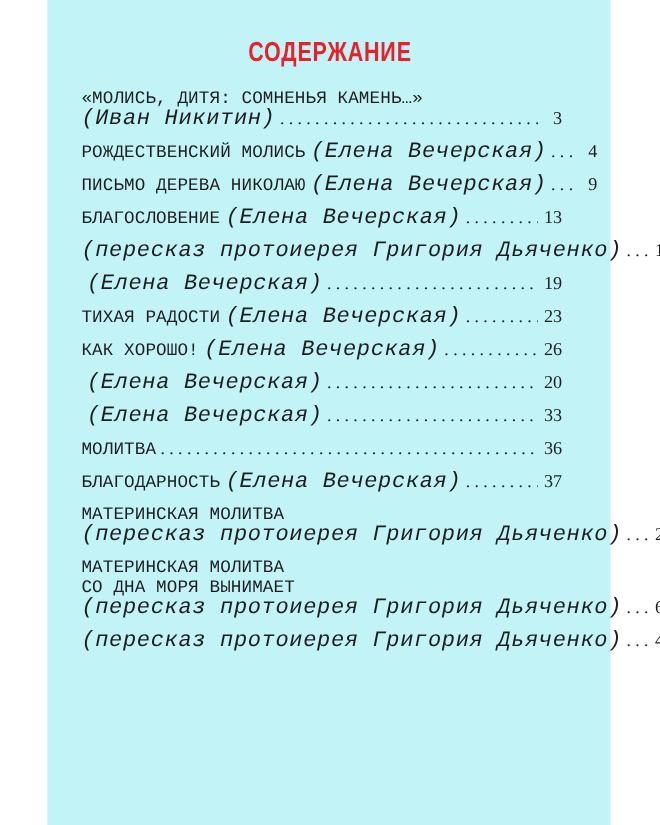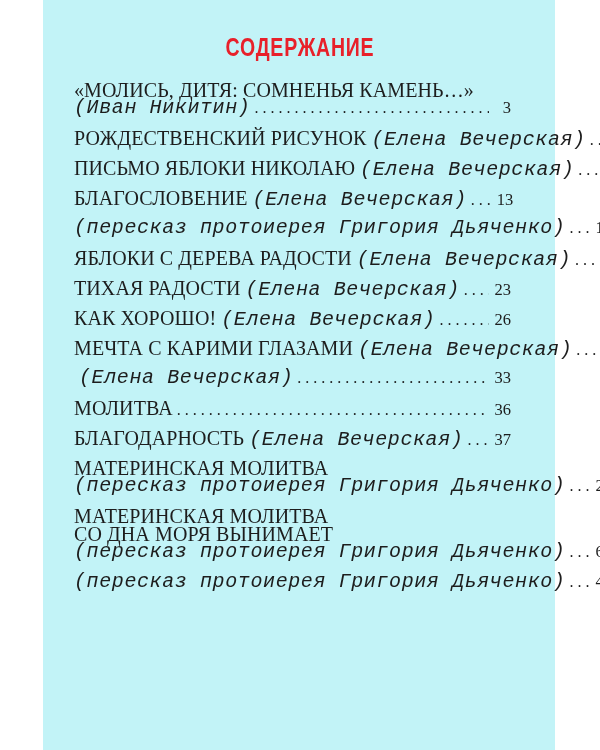--- a/index.html
+++ b/index.html
@@ -45,22 +45,22 @@
     }
     .line {
       height: 18px;
       line-height: 18px;
       font-size: 15.2px;
       white-space: nowrap;
       display: flex;
       align-items: baseline;
     }
     .caps {
-      font-family: Liberation Serif, serif;
-      font-size: 20px;
+      font-family: Liberation Mono, monospace;
+      font-size: 16px;
       letter-spacing: 0.1px;
     }
     .author {
       font-family: Liberation Mono, monospace;
       font-style: italic;
       font-size: 20px;
       letter-spacing: 0.6px;
       margin-left: 5px;
     }
     .author.first {
@@ -101,29 +101,29 @@
         <span class="caps">«МОЛИСЬ, ДИТЯ: СОМНЕНЬЯ КАМЕНЬ…»</span>
       </div>
       <div class="line">
         <span class="author first">(Иван Никитин)</span>
         <span class="dots"></span>
         <span class="pagenum">3</span>
       </div>
     </div>
     <div class="entry">
       <div class="line">
-        <span class="caps">РОЖДЕСТВЕНСКИЙ РИСУНОК</span>
+        <span class="caps">РОЖДЕСТВЕНСКИЙ МОЛИСЬ</span>
         <span class="author">(Елена Вечерская)</span>
         <span class="dots"></span>
         <span class="pagenum">4</span>
       </div>
     </div>
     <div class="entry">
       <div class="line">
-        <span class="caps">ПИСЬМО ЯБЛОКИ НИКОЛАЮ</span>
+        <span class="caps">ПИСЬМО ДЕРЕВА НИКОЛАЮ</span>
         <span class="author">(Елена Вечерская)</span>
         <span class="dots"></span>
         <span class="pagenum">9</span>
       </div>
     </div>
     <div class="entry">
       <div class="line">
         <span class="caps">БЛАГОСЛОВЕНИЕ</span>
         <span class="author">(Елена Вечерская)</span>
         <span class="dots"></span>
@@ -132,21 +132,20 @@
     </div>
     <div class="entry">
       <div class="line">
         <span class="author first">(пересказ протоиерея Григория Дьяченко)</span>
         <span class="dots"></span>
         <span class="pagenum">16</span>
       </div>
     </div>
     <div class="entry">
       <div class="line">
-        <span class="caps">ЯБЛОКИ С ДЕРЕВА РАДОСТИ</span>
         <span class="author">(Елена Вечерская)</span>
         <span class="dots"></span>
         <span class="pagenum">19</span>
       </div>
     </div>
     <div class="entry">
       <div class="line">
         <span class="caps">ТИХАЯ РАДОСТИ</span>
         <span class="author">(Елена Вечерская)</span>
         <span class="dots"></span>
@@ -156,21 +155,20 @@
     <div class="entry">
       <div class="line">
         <span class="caps">КАК ХОРОШО!</span>
         <span class="author">(Елена Вечерская)</span>
         <span class="dots"></span>
         <span class="pagenum">26</span>
       </div>
     </div>
     <div class="entry">
       <div class="line">
-        <span class="caps">МЕЧТА С КАРИМИ ГЛАЗАМИ</span>
         <span class="author">(Елена Вечерская)</span>
         <span class="dots"></span>
         <span class="pagenum">20</span>
       </div>
     </div>
     <div class="entry">
       <div class="line">
         <span class="author">(Елена Вечерская)</span>
         <span class="dots"></span>
         <span class="pagenum">33</span>

